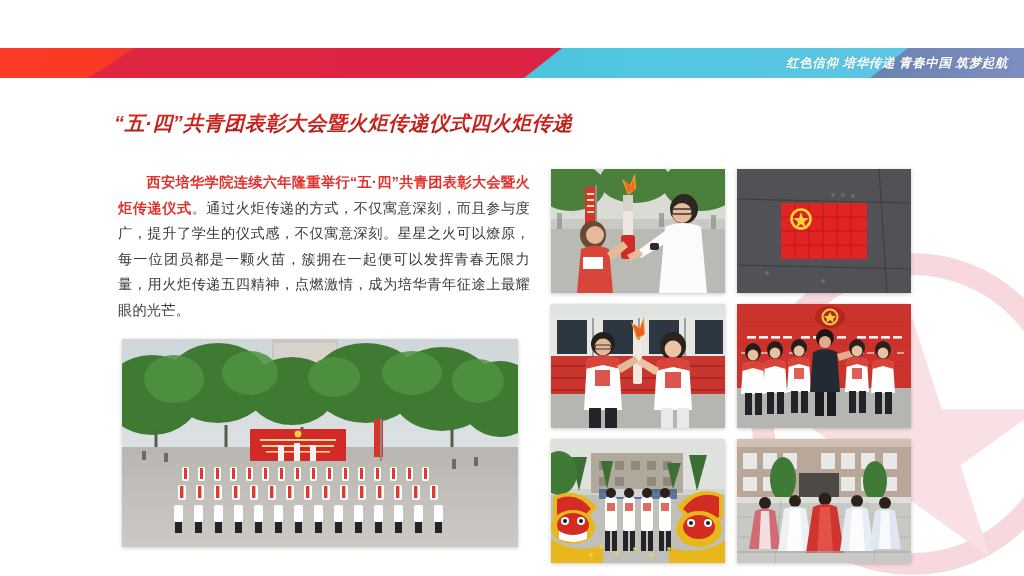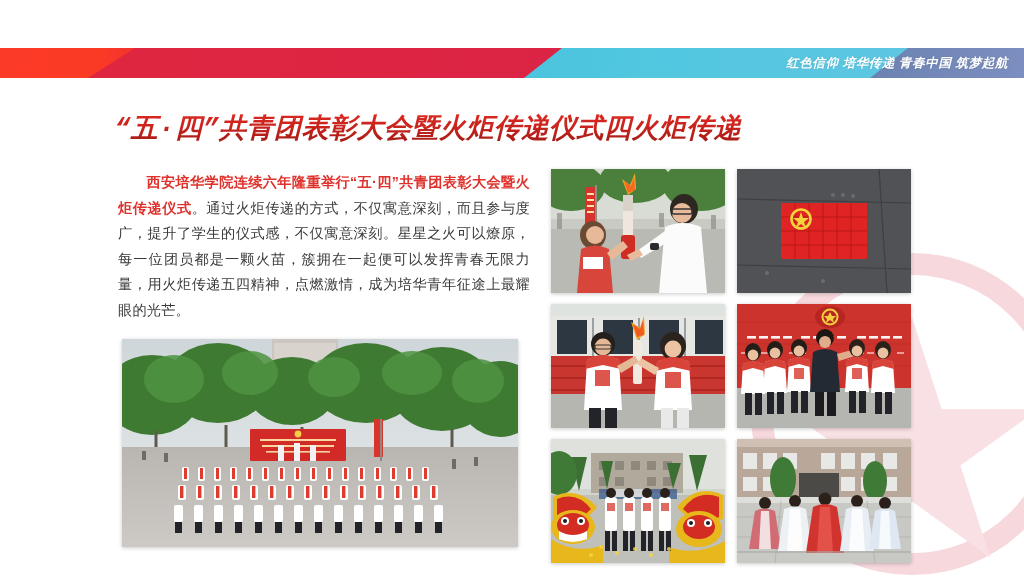--- a/index.html
+++ b/index.html
@@ -89,22 +89,22 @@
   }
   .bb-fan {
     left: 730px; width: 294px;
     opacity: 0.55;
   }
 
   
   .title {
     position: absolute;
     left: 114px; top: 62px;
-    font-family: Liberation Mono, monospace;
-    font-size: 27px;
+    font-family: Liberation Sans, sans-serif;
+    font-size: 20px;
     font-weight: bold;
     font-style: italic;
     letter-spacing: 0.5px;
     white-space: nowrap;
     background: linear-gradient(180deg, #e02a20 0%, #c8231d 48%, #9c1a14 100%);
     -webkit-background-clip: text;
     background-clip: text;
     color: transparent;
     -webkit-text-fill-color: transparent;
     z-index: 2;

